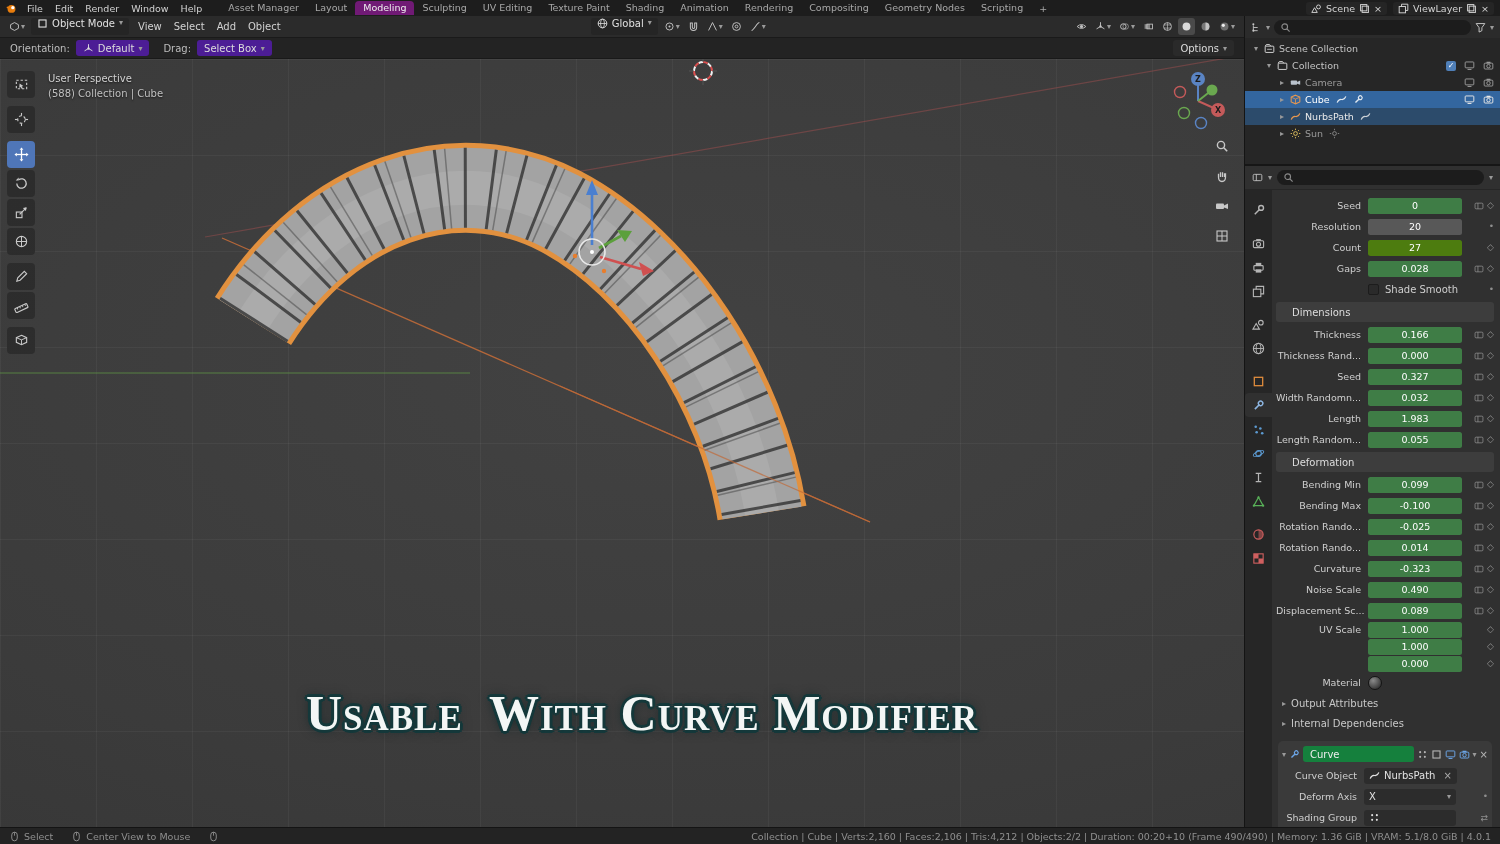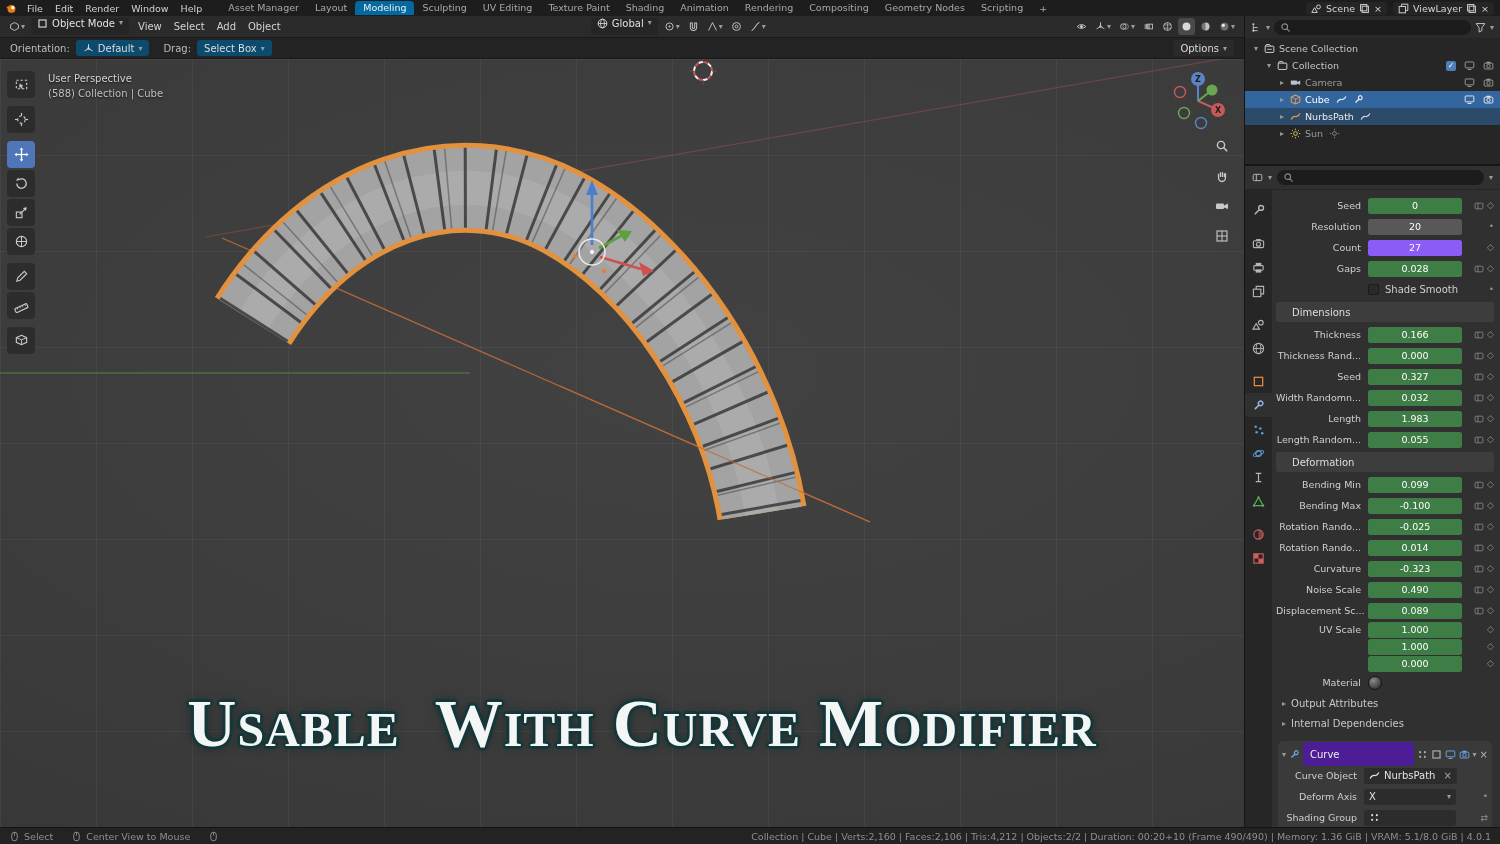--- a/index.html
+++ b/index.html
@@ -6,40 +6,40 @@
   html,body { width:1500px; height:844px; overflow:hidden; background:#111;
     font-family:"DejaVu Sans","Liberation Sans",sans-serif; font-size:10px; color:#c9c9c9; }
   #app { position:relative; width:1500px; height:844px; display:flex; flex-direction:column; }
 
   
   #topbar { height:16px; background:#1d1d1d; display:flex; align-items:center; padding:0 6px; gap:2px; font-size:9.5px; }
   #topbar .logo { display:flex; align-items:center; margin-right:2px; }
   .menu-item { padding:0 6px; color:#d2d2d2; cursor:default; }
   #tb-tabs { display:flex; align-items:center; margin-left:10px; height:16px; }
   .wtab { padding:1px 8px 2px; color:#a8a8a8; border-radius:4px 4px 0 0; white-space:nowrap; }
-  .wtab.active { background:#0369a1; color:#efefef; }
+  .wtab.active { background:#701a75; color:#efefef; }
   .wtab-add { padding:0 6px; color:#a8a8a8; }
   #tb-right { margin-left:auto; display:flex; align-items:center; gap:6px; }
   .tbw { display:flex; align-items:center; gap:4px; background:#252525; border-radius:3px; padding:1px 5px; color:#d5d5d5; }
   .icon { display:inline-flex; align-items:center; justify-content:center; line-height:1; }
   .icon svg { width:11px; height:11px; display:block; }
 
   
   #main { flex:1; display:flex; min-height:0; }
   #viewport-wrap { width:1244px; display:flex; flex-direction:column; min-width:0; }
 
   .hdr { height:22px; background:#2b2b2b; display:flex; align-items:center; padding:0 6px; gap:3px; border-bottom:1px solid #1a1a1a; }
   .select { display:flex; align-items:flex-start; gap:4px; background:#252525; border-radius:3px; padding:0 6px; height:17px; color:#e0e0e0; white-space:nowrap; }
   .chev { font-size:8px; color:#9a9a9a; }
   .hbtn { display:flex; align-items:center; gap:1px; padding:0 3px; height:17px; border-radius:3px; color:#c2c2c2; }
   .hbtn.on { background:#4a4a4a; color:#fff; }
   .spacer { flex:1; }
 
   .tsrow { height:21px; background:#232323; display:flex; align-items:center; gap:6px; padding:0 10px; border-bottom:1px solid #191919; color:#bdbdbd; }
-  .tspill { display:flex; align-items:center; gap:4px; background:#0c4a6e; border-radius:3px; height:16px; padding:0 7px; color:#dcdcdc; }
+  .tspill { display:flex; align-items:center; gap:4px; background:#4c1d95; border-radius:3px; height:16px; padding:0 7px; color:#dcdcdc; }
 
   
   #viewport { position:relative; flex:1; overflow:hidden;
     background: radial-gradient(130% 105% at 55% 40%, #424242 0%, #3b3b3b 55%, #333 100%); }
   #vp-grid { position:absolute; inset:0;
     background-image: linear-gradient(rgba(255,255,255,0.045) 1px, transparent 1px),
                       linear-gradient(90deg, rgba(255,255,255,0.045) 1px, transparent 1px);
     background-size: 96px 96px; }
   #scene-svg { position:absolute; inset:0; }
   #tools { position:absolute; left:7px; top:12px; display:flex; flex-direction:column; gap:2px; z-index:3; }
@@ -48,21 +48,21 @@
   .tool svg { width:15px; height:15px; }
   .tool.active { background:#4f76b8; color:#fff; }
   .tool.gap { margin-top:6px; }
   #vp-overlay { position:absolute; left:48px; top:12px; line-height:15px; color:#d2d2d2; text-shadow:0 1px 2px rgba(0,0,0,.7); z-index:3; }
   #vp-overlay .l2 { color:#c0c0c0; }
   #vp-side { position:absolute; right:11px; top:76px; display:flex; flex-direction:column; gap:8px; color:#c8c8c8; z-index:3; }
   #vp-side .sideic { width:22px; height:22px; display:flex; align-items:center; justify-content:center; }
   #vp-side svg { width:14px; height:14px; }
   #bigtext { position:absolute; left:0; right:0; top:625px; text-align:center; z-index:4;
     font-family:"Liberation Serif","DejaVu Serif",serif; font-weight:bold; font-variant:small-caps;
-    font-size:68px; letter-spacing:1px; color:#f3f6f5; white-space:pre;
+    font-size:50px; letter-spacing:1px; color:#f3f6f5; white-space:pre;
     text-shadow: 3px 0 0 #14383a,-3px 0 0 #14383a,0 3px 0 #14383a,0 -3px 0 #14383a,
       2px 2px 0 #14383a,-2px 2px 0 #14383a,2px -2px 0 #14383a,-2px -2px 0 #14383a,0 0 12px rgba(8,30,32,.8); padding-left: 40px; }
 
   
   #right-col { width:256px; display:flex; flex-direction:column; background:#303030; border-left:1px solid #141414; }
   #outliner { height:150px; background:#262626; display:flex; flex-direction:column; border-bottom:2px solid #161616; }
   .ohdr { height:22px; background:#2b2b2b; display:flex; align-items:center; gap:4px; padding:0 6px; }
   .searchpill { flex:1; display:flex; align-items:center; gap:4px; background:#1c1c1c; border-radius:8px; height:15px; padding:0 6px; color:#8a8a8a; }
   .searchpill input { background:transparent; border:none; outline:none; color:#cfcfcf; width:100%; font-size:9px; }
   #outliner-rows { padding-top:2px; }
@@ -86,34 +86,34 @@
   .ptab svg { width:13px; height:13px; }
   .ptab.active { background:#303030; }
   .tabgap { height:9px; }
   #props-content { flex:1; padding:5px 6px 4px 4px; overflow:hidden; }
 
   .prow { display:flex; align-items:center; height:21px; }
   .prow.vec { height:17px; }
   .prow .lbl { width:92px; text-align:right; padding-right:7px; color:#cfcfcf; flex:none; font-size:9.5px; white-space:nowrap; overflow:hidden; }
   .field { flex:1; height:16px; border-radius:2.5px; display:flex; align-items:center; justify-content:center; color:#fff; font-size:9.5px; }
   .field.green { background:#3f7d46; }
-  .field.orange { background:#8b5cf6; }
+  .field.orange { background:#4d7c0f; }
   .field.plain { background:#585858; }
   .trail { width:32px; flex:none; display:flex; justify-content:flex-end; align-items:center; gap:3px; padding-left:3px; color:#8f8f8f; font-size:9px; }
   .trail svg { width:10px; height:10px; }
   .psec { height:20px; margin:2px 0; background:#3d3d3d; border-radius:3px; display:flex; align-items:center; padding-left:16px; color:#dedede; }
   .pcol { height:20px; display:flex; align-items:center; gap:5px; padding-left:6px; color:#c9c9c9; }
   .pcol .ar { font-size:8px; color:#9a9a9a; }
   .cbox { width:11px; height:11px; background:#2a2a2a; border:1px solid #1c1c1c; border-radius:2px; margin-right:6px; }
   .cblbl { color:#cfcfcf; }
   .matball { width:14px; height:14px; border-radius:50%; background:radial-gradient(circle at 35% 30%, #8a8a8a, #1e1e1e); border:1px solid #141414; }
 
   #curve-panel { margin:8px 2px 0; background:#3a3a3a; border-radius:5px; padding:2px 4px 5px; }
   #cp-head { height:22px; display:flex; align-items:center; gap:3px; color:#c7c7c7; }
-  #cp-name { flex:1; background:#4c1d95; border-radius:3px; height:24px; display:flex; align-items:center; padding-left:7px; color:#ededed; }
+  #cp-name { flex:1; background:#15803d; border-radius:3px; height:16px; display:flex; align-items:center; padding-left:7px; color:#ededed; }
   .cpic { color:#b5b5b5; } .cpic.on { color:#6ca6e8; }
   #curve-panel .prow .lbl { width:82px; }
   .dfield { flex:1; height:16px; background:#2c2c2c; border-radius:3px; display:flex; align-items:center; gap:4px; padding:0 5px; color:#e2e2e2; }
   .dfield .sp { flex:1; }
 
   
   #statusbar { height:17px; background:#232323; border-top:1px solid #141414; display:flex; align-items:center; gap:18px; padding:0 9px; font-size:9.5px; color:#8f8f8f; }
   .sbitem { display:flex; align-items:center; gap:4px; }
   #sb-right { margin-left:auto; white-space:nowrap; }
 </style>

